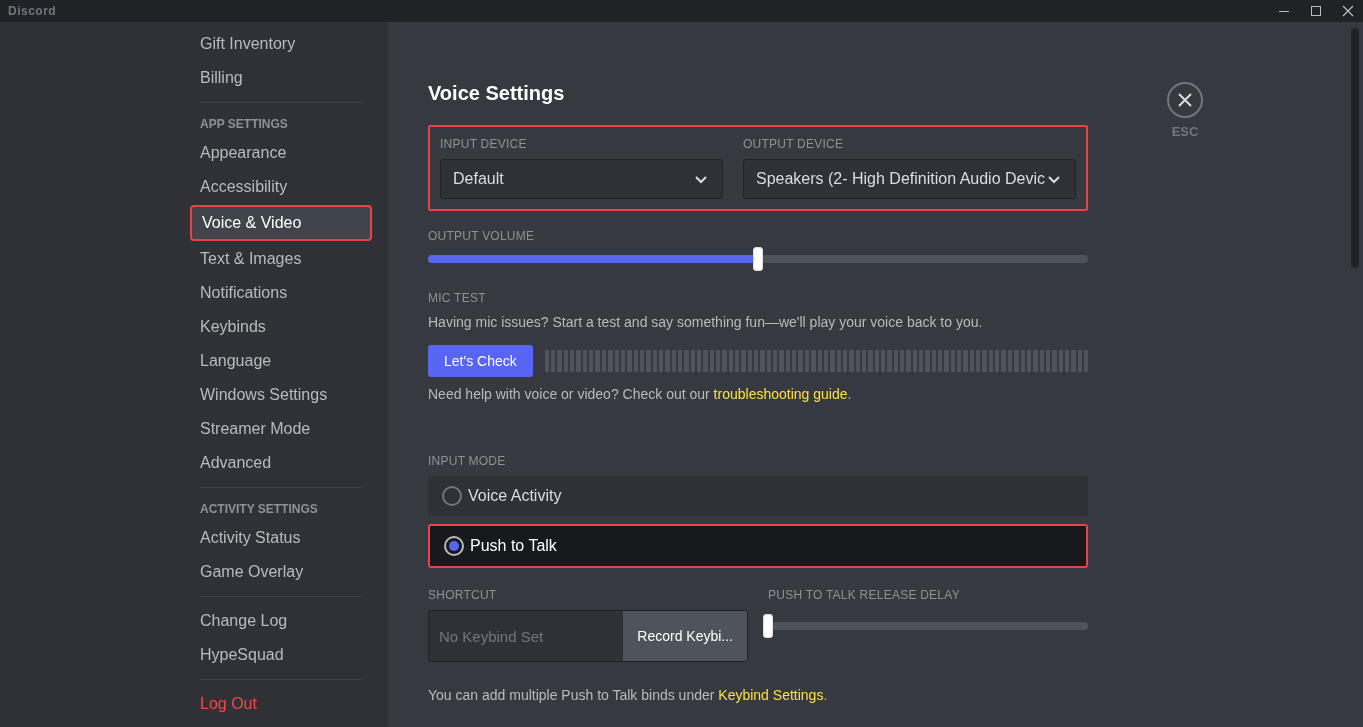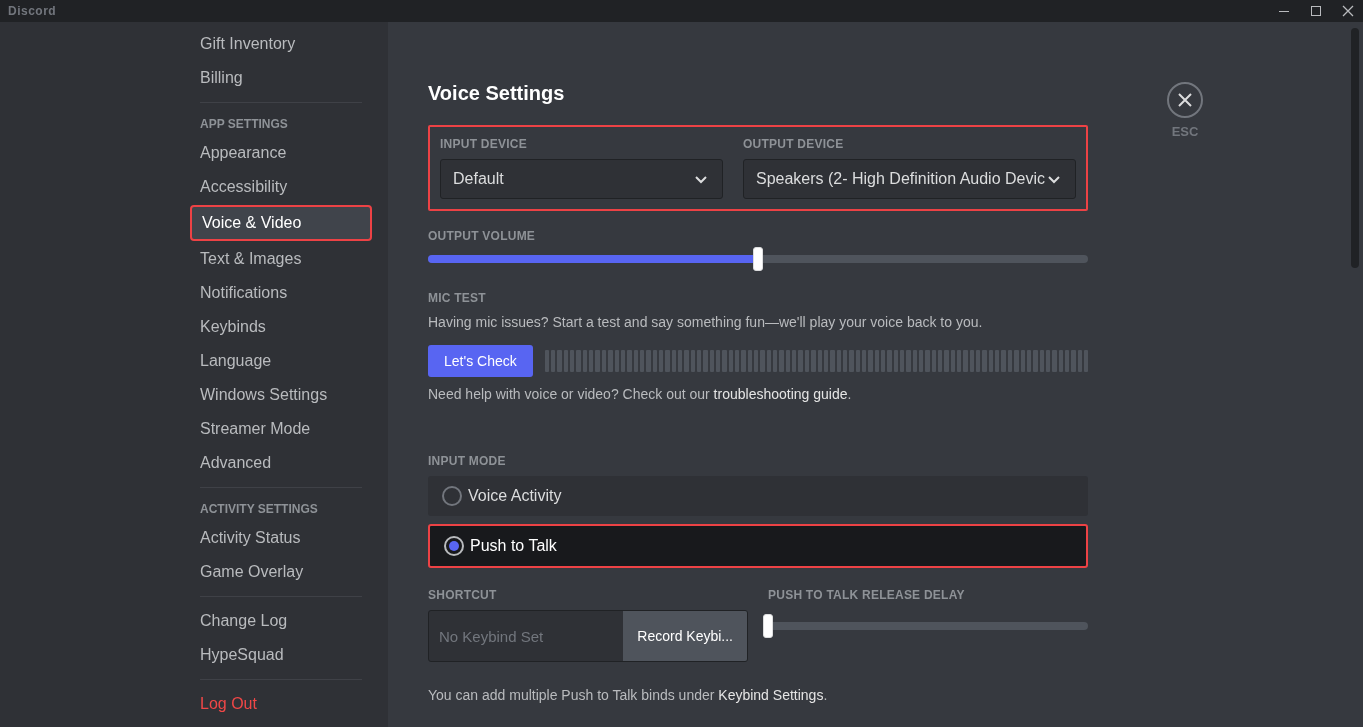--- a/index.html
+++ b/index.html
@@ -18,35 +18,35 @@
 .sidebar-item.danger { color: #f04747; }
 .highlight-red { border: 2px solid #ed4245; }
 .main { flex: 1; background: #36393f; position: relative; padding: 60px 40px 0 40px; overflow-y: auto; }
 .main-inner { width: 660px; }
 .page-title { font-size: 20px; font-weight: 600; color: #fff; margin-bottom: 20px; }
 .close-wrap { position: absolute; top: 60px; right: 160px; display: flex; flex-direction: column; align-items: center; gap: 6px; }
 .close-btn { width: 36px; height: 36px; border: 2px solid #72767d; border-radius: 50%; display: flex; align-items: center; justify-content: center; cursor: pointer; color: #dcddde; }
 .close-label { font-size: 13px; color: #72767d; font-weight: 600; }
 .device-row { display: flex; gap: 20px; padding: 10px; }
 .device-col { flex: 1; }
-.field-label { font-size: 12px; font-weight: 700; color: #8e9297; text-transform: uppercase; margin-bottom: 8px; letter-spacing: 0.02em; }
+.field-label { font-size: 12px; font-weight: 400; color: #8e9297; text-transform: uppercase; margin-bottom: 8px; letter-spacing: 0.02em; }
 .select { height: 40px; background: #2f3136; border: 1px solid #202225; border-radius: 3px; display: flex; align-items: center; justify-content: space-between; padding: 0 12px; cursor: pointer; color: #dcddde; font-size: 16px; }
 .select-value { white-space: nowrap; overflow: hidden; text-overflow: clip; }
 .vol-row { display: flex; gap: 20px; margin-top: 18px; }
 .vol-col { flex: 1; }
 .slider-track { position: relative; height: 8px; background: #4f545c; border-radius: 4px; margin-top: 12px; }
 .slider-fill { position: absolute; height: 100%; background: #5865f2; border-radius: 4px; }
 .slider-thumb { position: absolute; top: 50%; transform: translate(-50%, -50%); width: 10px; height: 24px; background: #fff; border-radius: 3px; border: 1px solid #dcddde; cursor: pointer; }
 .section { margin-top: 28px; }
 .desc { font-size: 14px; color: #b9bbbe; margin-top: 8px; line-height: 1.4; }
 .btn-primary { display: inline-block; background: #5865f2; color: #fff; border: none; border-radius: 3px; padding: 8px 16px; font-size: 14px; cursor: pointer; }
 .mic-row { display: flex; align-items: center; gap: 12px; margin-top: 12px; }
 .mic-bars { flex: 1; display: flex; gap: 2px; height: 22px; }
 .mic-bar { flex: 1; background: #4f545c; border-radius: 1px; }
-.link { color: #e5e5e5; cursor: pointer; margin-top: 9px; }
+.link { color: #fde047; cursor: pointer; margin-top: 9px; }
 .radio-group { margin-top: 8px; }
 .radio-item { display: flex; align-items: center; gap: 6px; padding: 10px 14px; background: #2f3136; border-radius: 3px; margin-bottom: 8px; cursor: pointer; font-size: 16px; color: #dcddde; }
 .radio-item.selected { background: #18191c; color: #fff; }
 .radio-circle { width: 20px; height: 20px; border: 2px solid #72767d; border-radius: 50%; display: flex; align-items: center; justify-content: center; flex-shrink: 0; }
 .radio-item.selected .radio-circle { border-color: #b9bbbe; }
 .radio-dot { width: 10px; height: 10px; background: #5865f2; border-radius: 50%; }
 .shortcut-row { display: flex; gap: 20px; margin-top: 20px; }
 .shortcut-col { flex: 1; }
 .keybind-box { display: flex; height: 52px; border: 1px solid #202225; border-radius: 3px; overflow: hidden; background: #2f3136; }
 .keybind-text { flex: 1; display: flex; align-items: center; padding: 0 10px; color: #72767d; font-size: 15px; }

